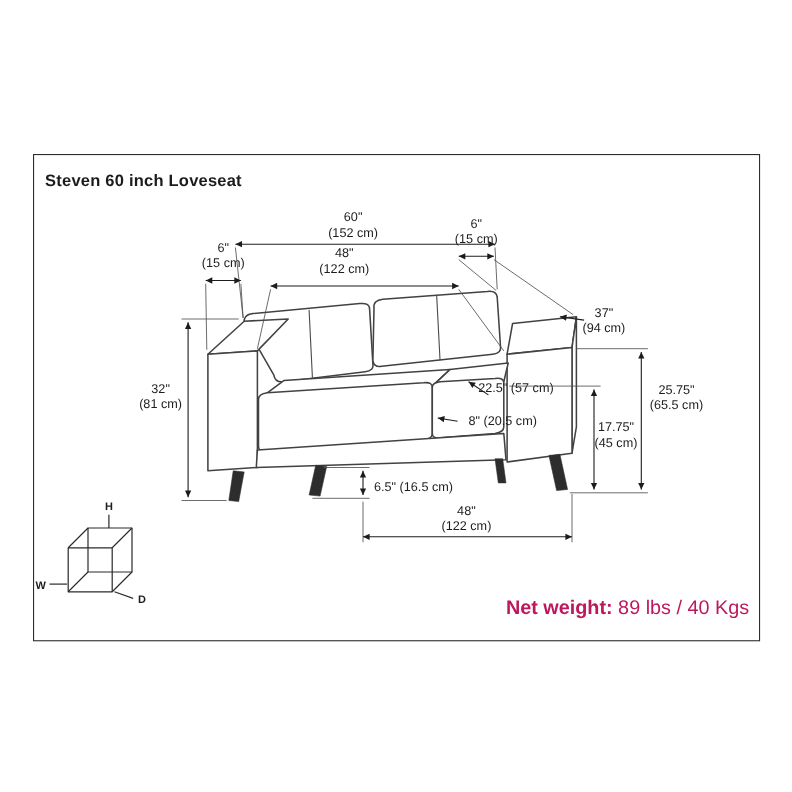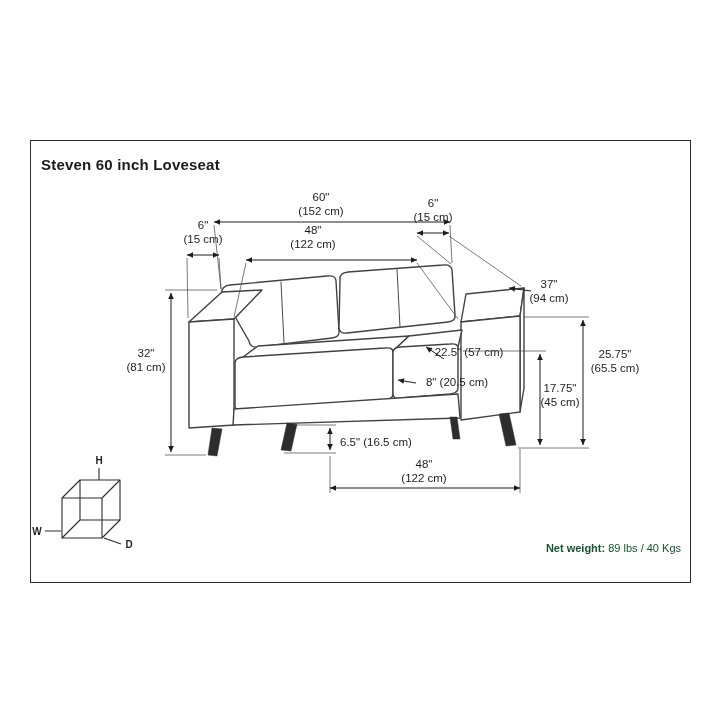--- a/index.html
+++ b/index.html
@@ -9,21 +9,21 @@
   }
   .frame{
     position:absolute;left:30px;top:140px;width:659px;height:441px;
     border:1px solid #2c2c2c;background:#ffffff;
   }
   .title{
     position:absolute;left:41px;top:156px;font-size:15px;font-weight:bold;
     color:#1b1b1b;letter-spacing:.2px;
   }
   .netweight{
-    position:absolute;right:39px;top:542px;font-size:11px;color:#14532d;
+    position:absolute;right:39px;top:542px;font-size:18px;color:#be185d;
     white-space:pre;
     padding-left:31px;
   }
   .netweight .lbl{font-weight:bold;}
   svg.overlay{position:absolute;left:0;top:0;width:720px;height:720px;}
   .sofa{stroke:#424242;stroke-width:1.4;fill:#ffffff;stroke-linejoin:round;stroke-linecap:round;}
   .sofaline{stroke:#4a4a4a;stroke-width:1;fill:none;stroke-linecap:round;}
   .leg{fill:#2d2d2d;stroke:#2d2d2d;stroke-width:.5;stroke-linejoin:round;}
   .dl{stroke:#1c1c1c;stroke-width:1;fill:none;}
   .ext{stroke:#4d4d4d;stroke-width:.75;fill:none;}

